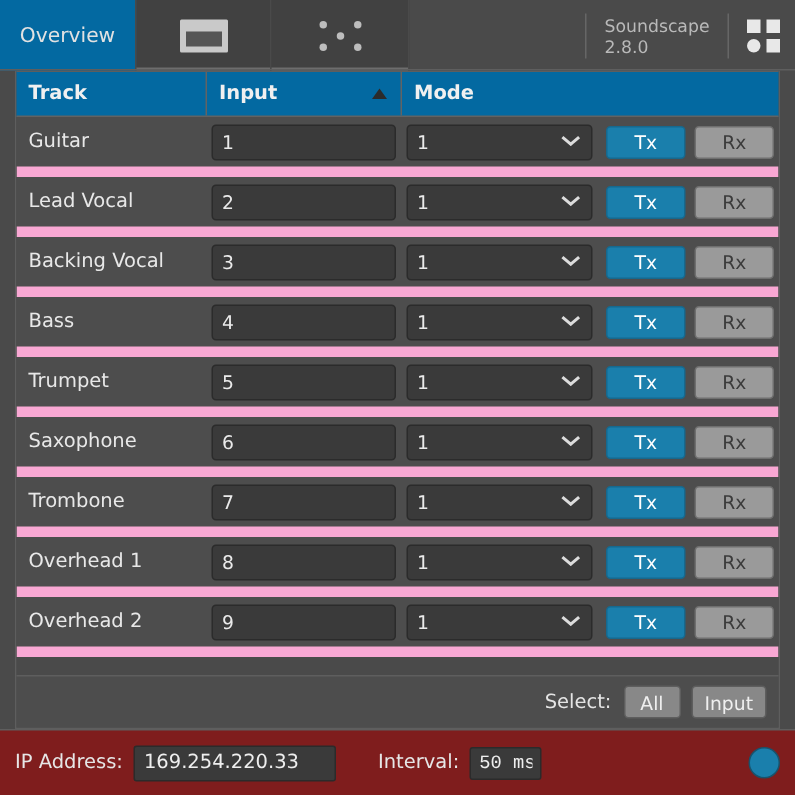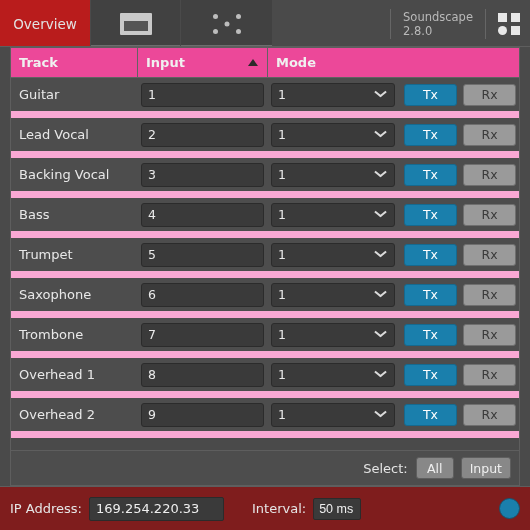--- a/index.html
+++ b/index.html
@@ -43,21 +43,21 @@
   .tab {
     display: flex;
     align-items: center;
     justify-content: center;
     background: #414141;
     border-right: 1px solid #4a4a4a;
     cursor: pointer;
     position: relative;
   }
   .tab.active {
-    background: #b91c1c;
+    background: #0369a1;
   }
   .tab-overview {
     width: 90px;
     font-size: 13.5px;
     color: #e2e2e2;
   }
   .tab-window {
     width: 89px;
   }
   .tab-dots {
@@ -159,21 +159,21 @@
     flex-direction: column;
     border: 1px solid #5e5e5e;
     border-top: none;
     box-sizing: border-box;
     background: #4a4a4a;
     min-height: 0;
   }
   .thead {
     display: flex;
     height: 29px;
-    background: #ec4899;
+    background: #0369a1;
     border-bottom: 1px solid #626262;
     border-top: 1px solid #5e5e5e;
     flex: none;
   }
   .th {
     display: flex;
     align-items: center;
     font-size: 13px;
     font-weight: bold;
     color: #f0f0f0;
@@ -366,21 +366,21 @@
   }
   .spacer-sm { width: 28px; }
   .interval-input {
     width: 48px;
     height: 22px;
     background: #3a3a3a;
     border: 1px solid #2b2b2b;
     border-radius: 2px;
     color: #eeeeee;
     font-size: 12.5px;
-    font-family: Liberation Sans, sans-serif;
+    font-family: Liberation Mono, monospace;
     padding: 0 5px;
     box-sizing: border-box;
     outline: none;
   }
   .status-led {
     position: absolute;
     right: 10px;
     width: 21px;
     height: 21px;
     border-radius: 50%;

